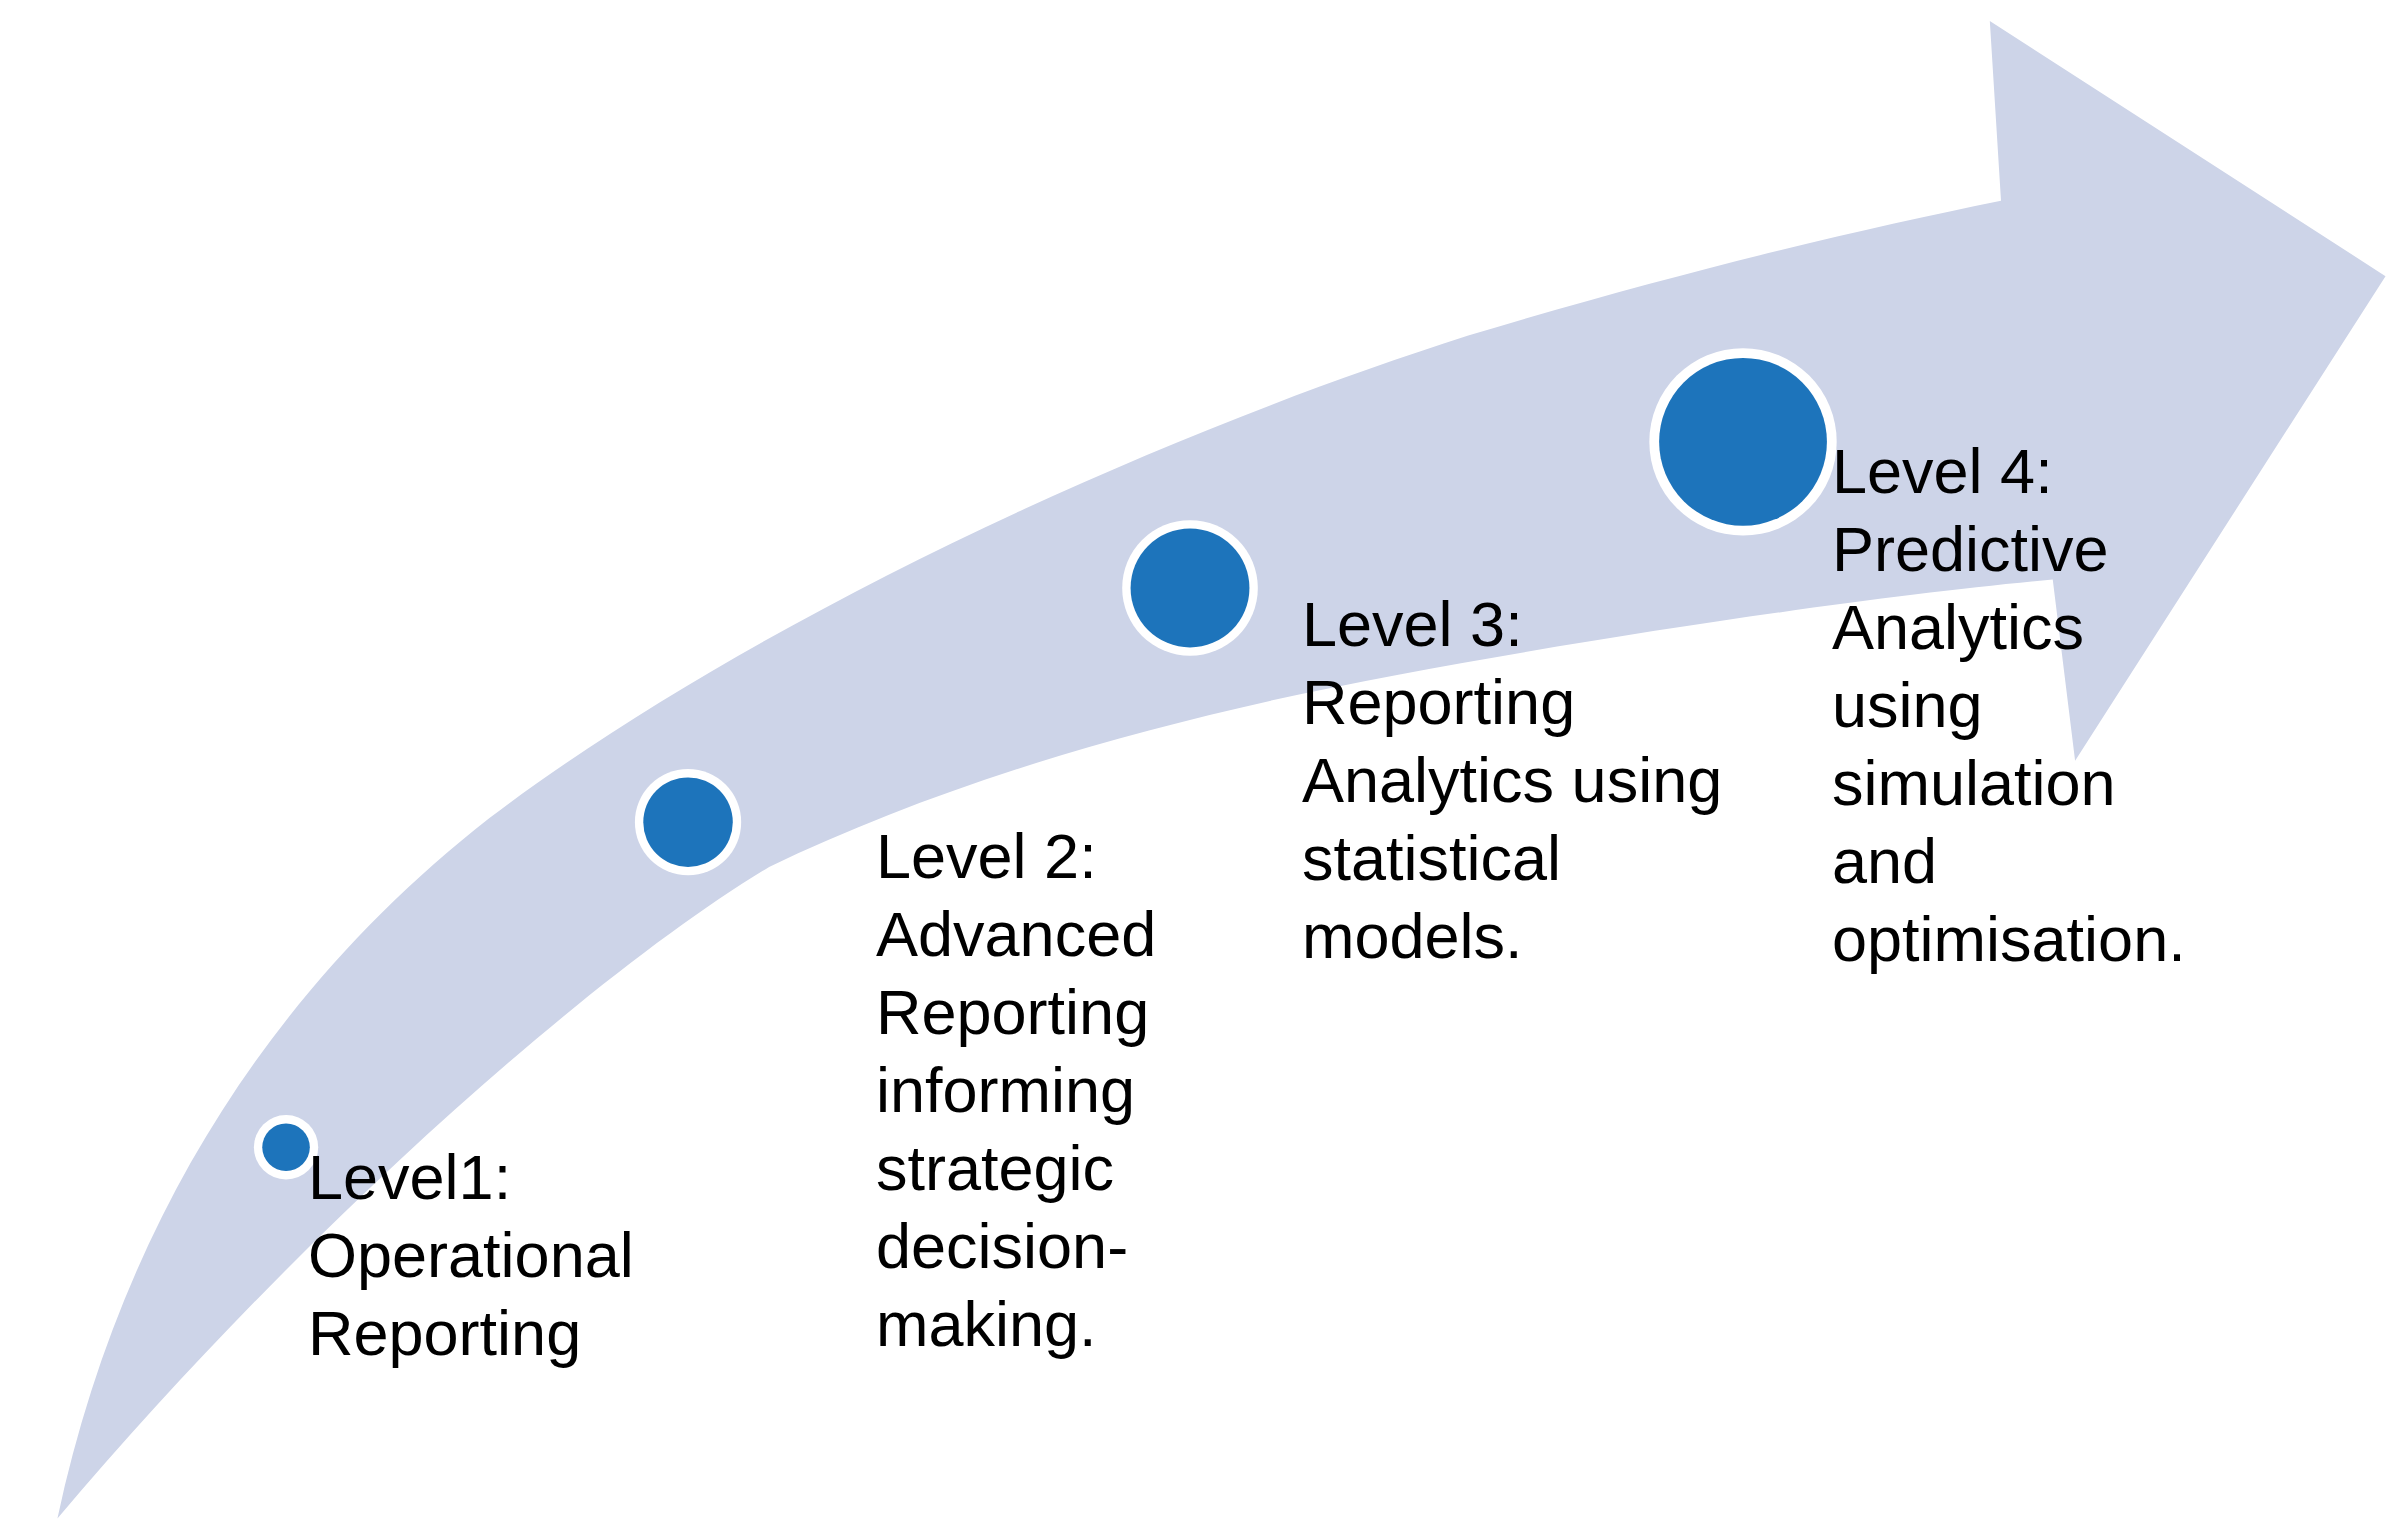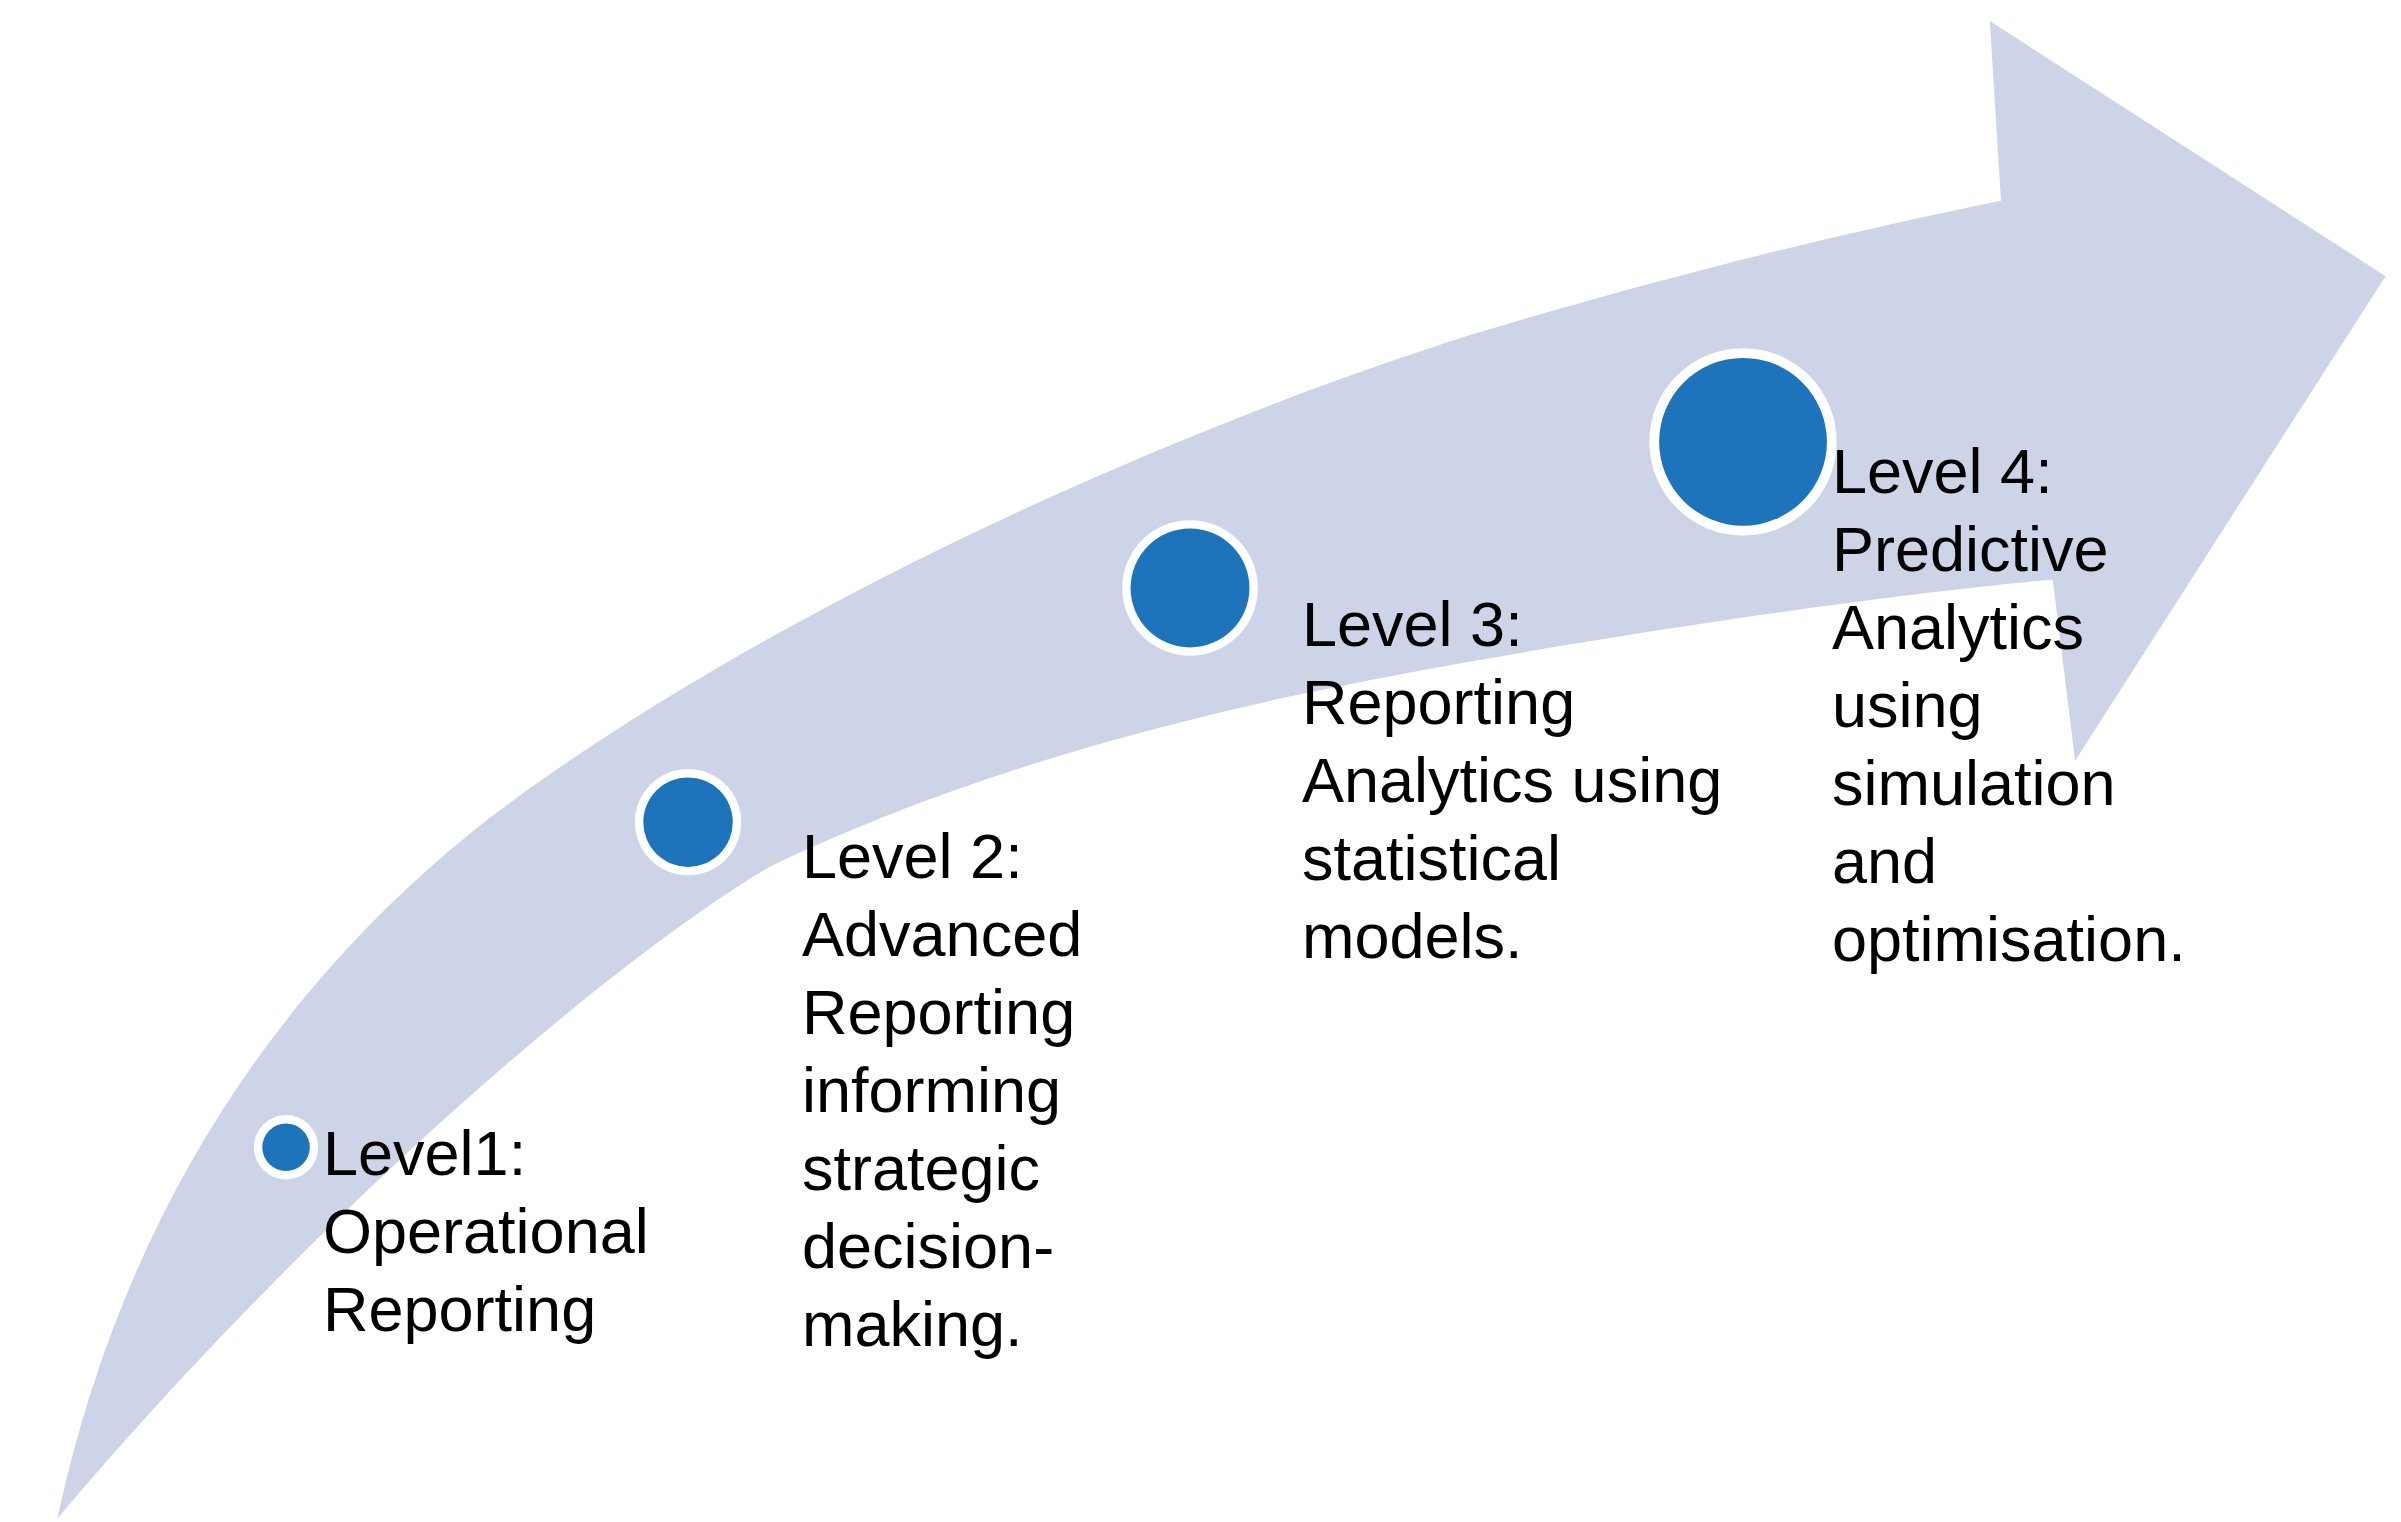--- a/index.html
+++ b/index.html
@@ -32,22 +32,22 @@
     fill: var(--dot_fill, #1d74bb);
   }
   .label {
     position: absolute;
     white-space: pre-line;
     color: var(--text, #000000);
     font-size: 63px;
     line-height: 78px;
     font-family: "Liberation Sans", sans-serif;
   }
-  .label-1 { left: 308px;  top: 1114px; width: 504px; margin-left: 15px; }
-  .label-2 { left: 802px; top: 817px; width: 504px; }
+  .label-1 { left: 308px;  top: 1138px; width: 504px; }
+  .label-2 { left: 876px; top: 817px; width: 504px; }
   .label-3 { left: 1302px; top: 585px;  width: 573px; }
   .label-4 { left: 1832px; top: 432px;  width: 573px; }
 </style>
 </head>
 <body>
 
 <div id="stage">
 
   <svg id="arrow-svg" viewBox="0 0 3434 2177" xmlns="http://www.w3.org/2000/svg">
     <path class="arrow-shape" d="M 82 2172

